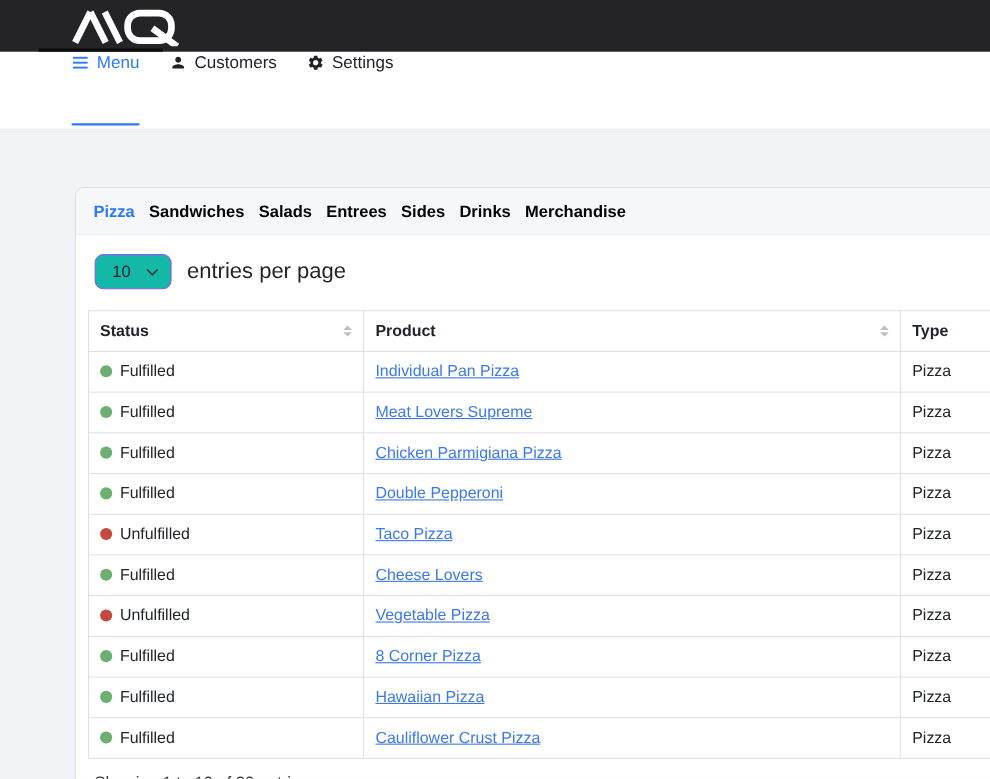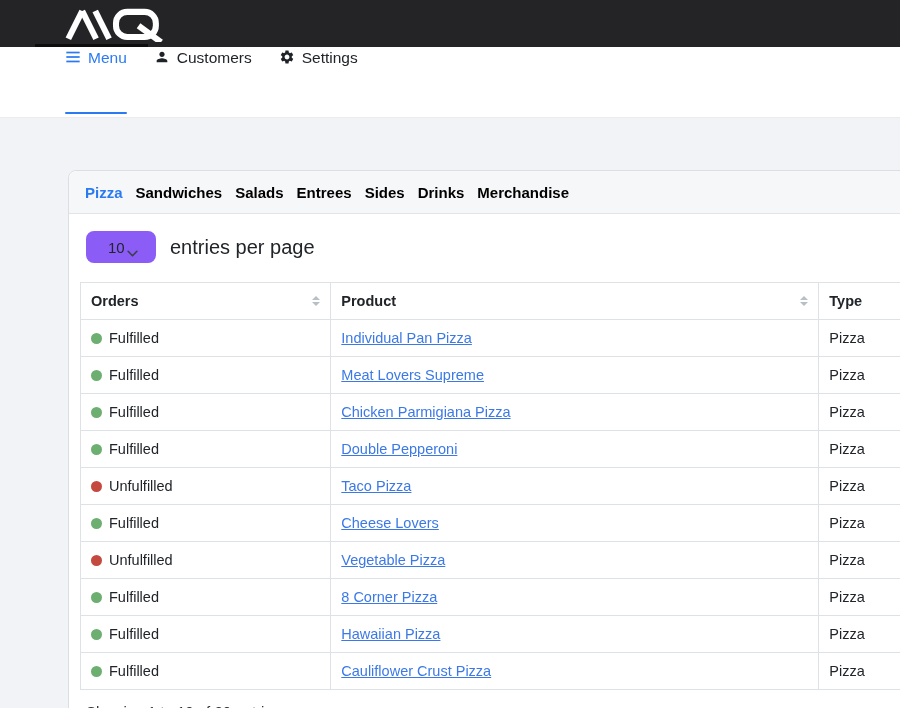--- a/index.html
+++ b/index.html
@@ -27,22 +27,22 @@
   .card { width:1040px; background:#ffffff; border:1px solid #dbdee3; border-radius:8px; }
   .card-header { background:#f6f7f9; border-bottom:1px solid #e2e4e8;
     border-radius:8px 8px 0 0; padding:13px 16px 12px 16px;
     display:flex; gap:13px; }
   .cat-tab { font-size:15px; font-weight:700; color:#000000; cursor:pointer; }
   .cat-tab.active { color:#2a7af2; }
   .card-body { padding:17px 11px 16px 11px; }
 
   
   .entries-row { display:flex; align-items:center; gap:14px; margin:0 0 19px 6px; }
-  .entries-select { position:relative; width:70px; height:32px; border:7px solid #8b5cf6;
-    border-radius:8px; background:#8b5cf6; display:flex; align-items:center; cursor:pointer; }
+  .entries-select { position:relative; width:70px; height:32px; border:1px solid #8b5cf6;
+    border-radius:8px; background:#14b8a6; display:flex; align-items:center; cursor:pointer; }
   .entries-select .val { font-size:15px; padding-left:15px; }
   .entries-select .chev { position:absolute; right:11px; top:12px; width:11px; height:7px; }
   .entries-label { font-size:20px; }
 
   
   table { border-collapse:collapse; table-layout:fixed; width:1018px; font-size:14.5px; }
   th, td { border:1px solid #dee2e6; height:37px; padding:0 10px; text-align:left;
     vertical-align:middle; white-space:nowrap; overflow:hidden; }
   th { font-weight:700; position:relative; font-size:14.5px; }
   .col-status { width:238px; } .col-product { width:464px; } .col-type { width:265px; }
@@ -121,21 +121,21 @@
             <path d="M1 1.5 L6 6.5 L11 1.5" fill="none" stroke="#3a3f44" stroke-width="1.8" stroke-linecap="round"></path>
           </svg>
         </div>
         <span class="entries-label">entries per page</span>
       </div>
 
       <table>
         <thead>
           <tr>
             <th class="col-status">
-              <span>Orders</span>
+              <span>Status</span>
               <span class="sort-icons">
                   <i class="sort-up"></i>
                   <i class="sort-down"></i>
                 </span>
             </th>
             <th class="col-product">
               <span>Product</span>
               <span class="sort-icons">
                   <i class="sort-up"></i>
                   <i class="sort-down"></i>

